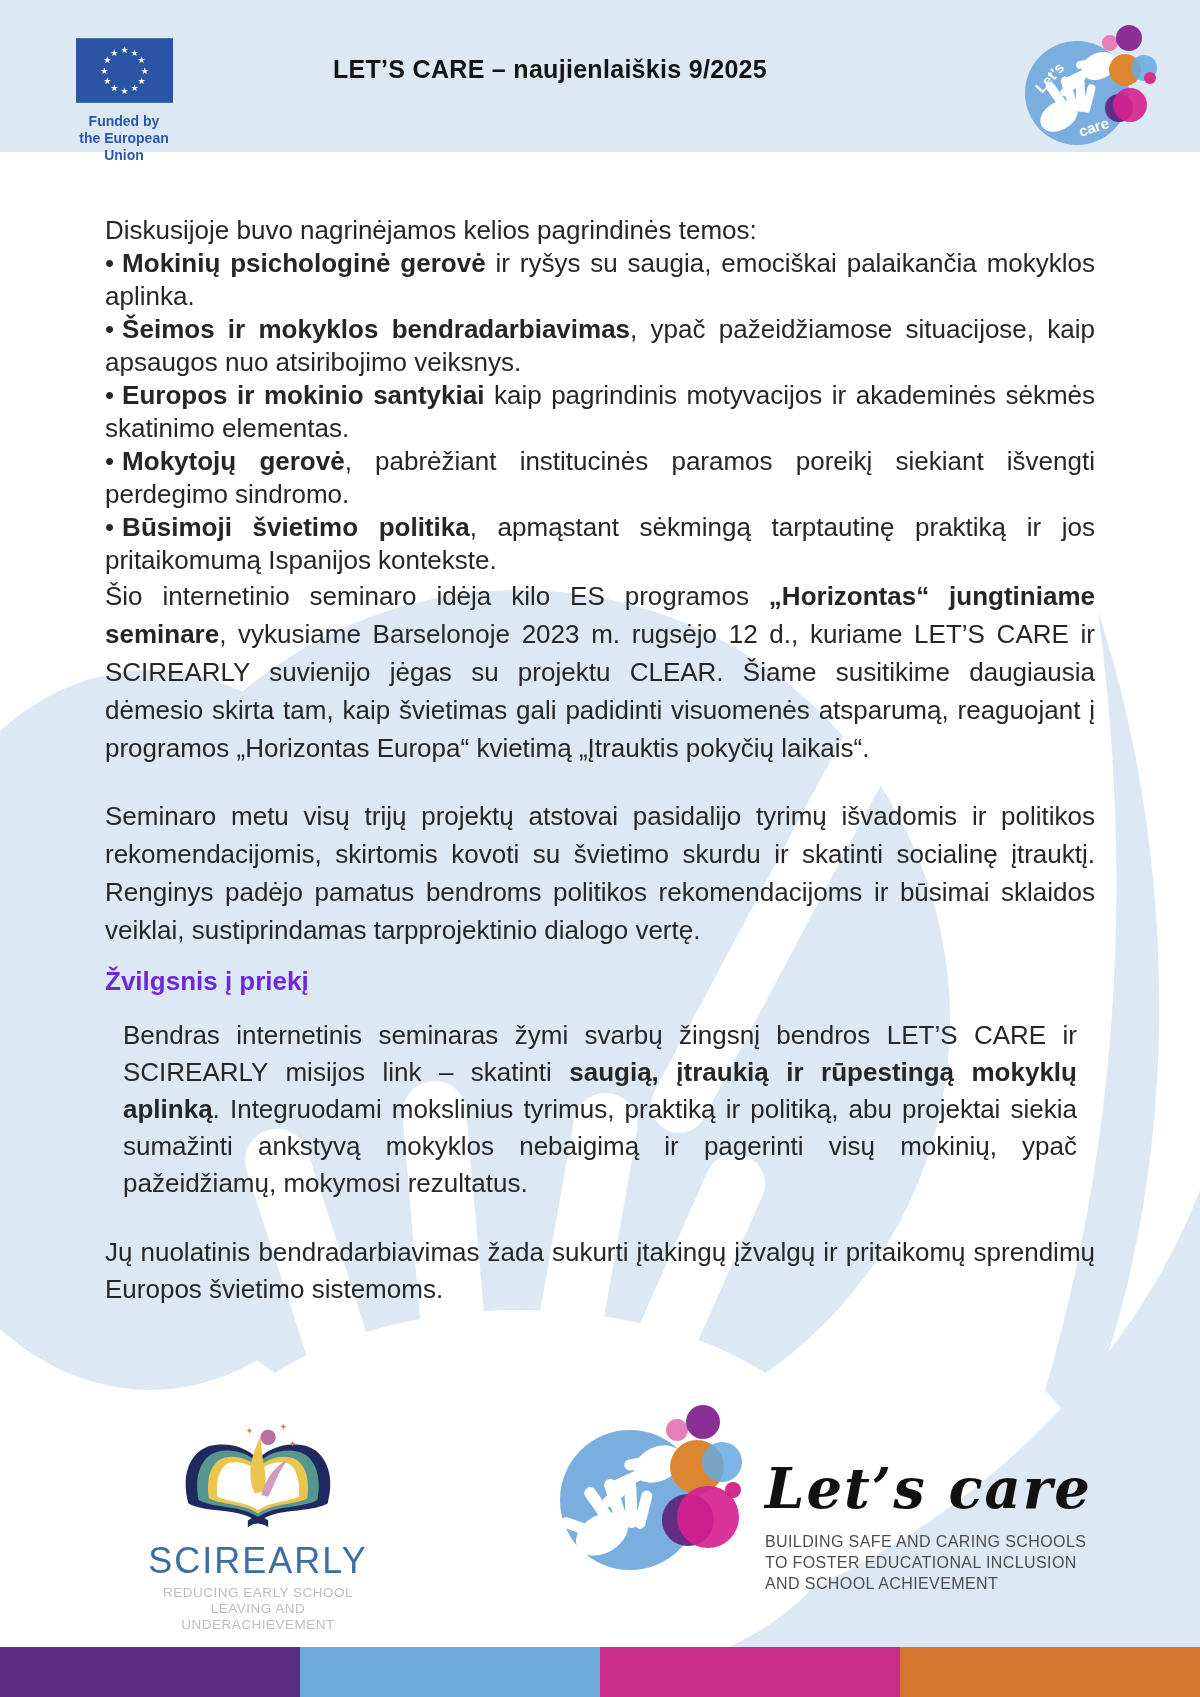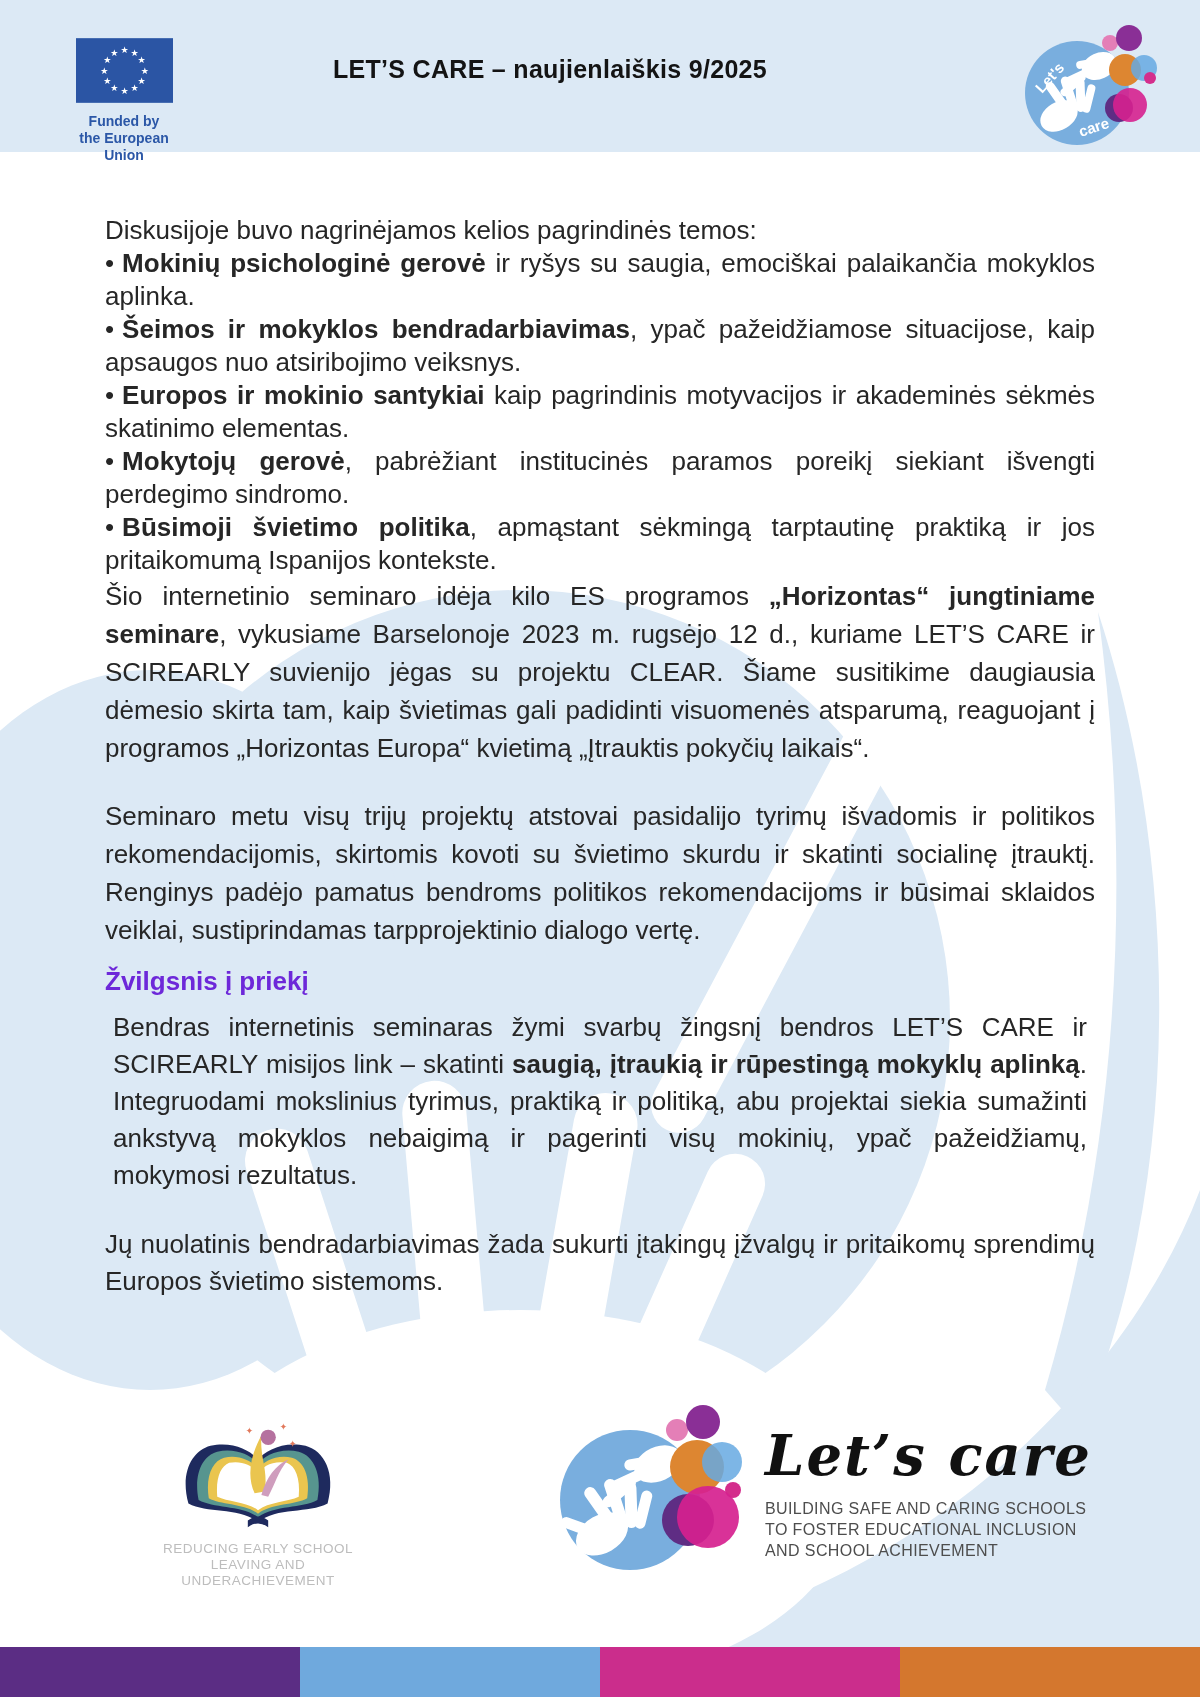--- a/index.html
+++ b/index.html
@@ -23,29 +23,29 @@
   #content{
     position:absolute;left:105px;top:214px;width:990px;z-index:2;
     font-size:26px;text-align:justify;
   }
   .intro{line-height:33px;}
   .bullet .marker{margin-right:8px;}
   h1.sec{font-size:30px;line-height:36px;color:#c72f87;margin:12px 0 10px 14px;text-align:left;}
   h2.sec{font-size:26px;line-height:36px;color:#6d28d9;margin:14px 0 10px 0;text-align:left;}
   .para-a{line-height:38px;margin:0;}
   .para-b{line-height:38px;margin:30px 0 0 0;}
-  .para-c{line-height:37px;margin:8px;}
+  .para-c{line-height:37px;margin:18px;}
   .para-d{line-height:37px;margin:32px 0 0 0;}
   b{font-weight:bold;}
   
   #scirearly-block{position:absolute;left:128px;top:1422px;width:260px;text-align:center;z-index:2;}
   #scirearly-name{font-size:36px;letter-spacing:2px;color:#3c6da3;margin-top:2px;}
   #scirearly-tagline{font-size:13.5px;line-height:16px;color:#bdbdbd;letter-spacing:.5px;margin-top:3px;}
   #letscare-logo{position:absolute;left:540px;top:1392px;z-index:2;}
-  #letscare-text{position:absolute;left:765px;top:1422px;width:330px;z-index:2;}
+  #letscare-text{position:absolute;left:765px;top:1455px;width:330px;z-index:2;}
   #letscare-name{
     font-family:"DejaVu Serif","Liberation Serif",serif;font-style:italic;font-weight:bold;
     font-size:56px;color:#111111;letter-spacing:2px;
   }
   #letscare-tagline{margin-top:10px;font-size:16px;line-height:21px;color:#4d4d4d;letter-spacing:.4px;}
   
   #bottom-bar{position:absolute;left:0;bottom:0;width:1200px;height:50px;display:flex;z-index:3;}
   #bottom-bar div{flex:1 1 25%;height:50px;}
 </style>
 </head>
@@ -159,20 +159,21 @@
       <path d="M88,116 Q100,107 112,116 L112,124 Q100,115 88,124 Z" fill="#1e2a5e"></path>
       <path d="M96,84 C86,62 92,38 104,16 C102,42 112,56 108,82 Z" fill="#eac54f"></path>
       <path d="M104,86 C112,60 124,50 136,44 C123,59 120,74 112,88 Z" fill="#cf9dbd"></path>
       <circle cx="112" cy="18" r="9" fill="#b5719f"></circle>
       <g fill="#e2795c" font-size="11" text-anchor="middle">
           <text x="90" y="14">✦</text>
           <text x="130" y="10">✦</text>
           <text x="141" y="30">✦</text>
         </g>
     </svg>
+    <div id="scirearly-name">SCIREARLY</div>
     <div id="scirearly-tagline">
       <div>REDUCING EARLY SCHOOL</div>
       <div>LEAVING AND</div>
       <div>UNDERACHIEVEMENT</div>
     </div>
   </div>
 
   <svg id="letscare-logo" width="230" height="190" viewBox="0 0 230 190">
     <circle cx="90" cy="108" r="70" fill="#79aede"></circle>
     <g fill="#ffffff">

